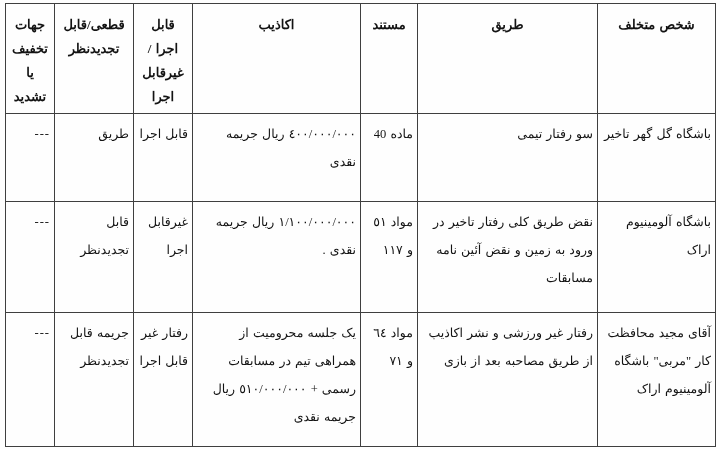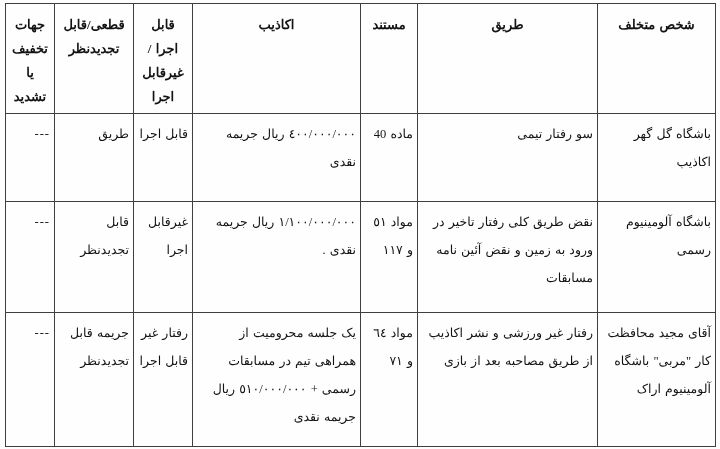--- a/index.html
+++ b/index.html
@@ -79,30 +79,30 @@
         <th>طريق</th>
         <th>مستند</th>
         <th>اکاذيب</th>
         <th>قابل اجرا /غيرقابل اجرا</th>
         <th>قطعی/قابل تجديدنظر</th>
         <th>جهات تخفيف يا تشديد</th>
       </tr>
     </thead>
     <tbody>
       <tr class="row-1">
-        <td>باشگاه گل گهر اکاذيب</td>
+        <td>باشگاه گل گهر تاخير</td>
         <td>سو رفتار تيمی</td>
         <td>ماده 40</td>
         <td>٤٠٠/٠٠٠/٠٠٠ ريال جريمه نقدی</td>
         <td>قابل اجرا</td>
         <td>طريق</td>
         <td class="dash-cell">---</td>
       </tr>
       <tr class="row-2">
-        <td>باشگاه آلومينيوم رسمی</td>
+        <td>باشگاه آلومينيوم اراک</td>
         <td>نقض طريق کلی رفتار تاخير در ورود به زمين و نقض آئين نامه مسابقات</td>
         <td>مواد ٥١ و ١١٧</td>
         <td>١/١٠٠/٠٠٠/٠٠٠ ريال جريمه نقدی .</td>
         <td>غيرقابل اجرا</td>
         <td>قابل تجديدنظر</td>
         <td class="dash-cell">---</td>
       </tr>
       <tr class="row-3">
         <td>آقای مجيد محافظت کار "مربی" باشگاه آلومينيوم اراک</td>
         <td>رفتار غير ورزشی و نشر اکاذيب از طريق مصاحبه بعد از بازی</td>

